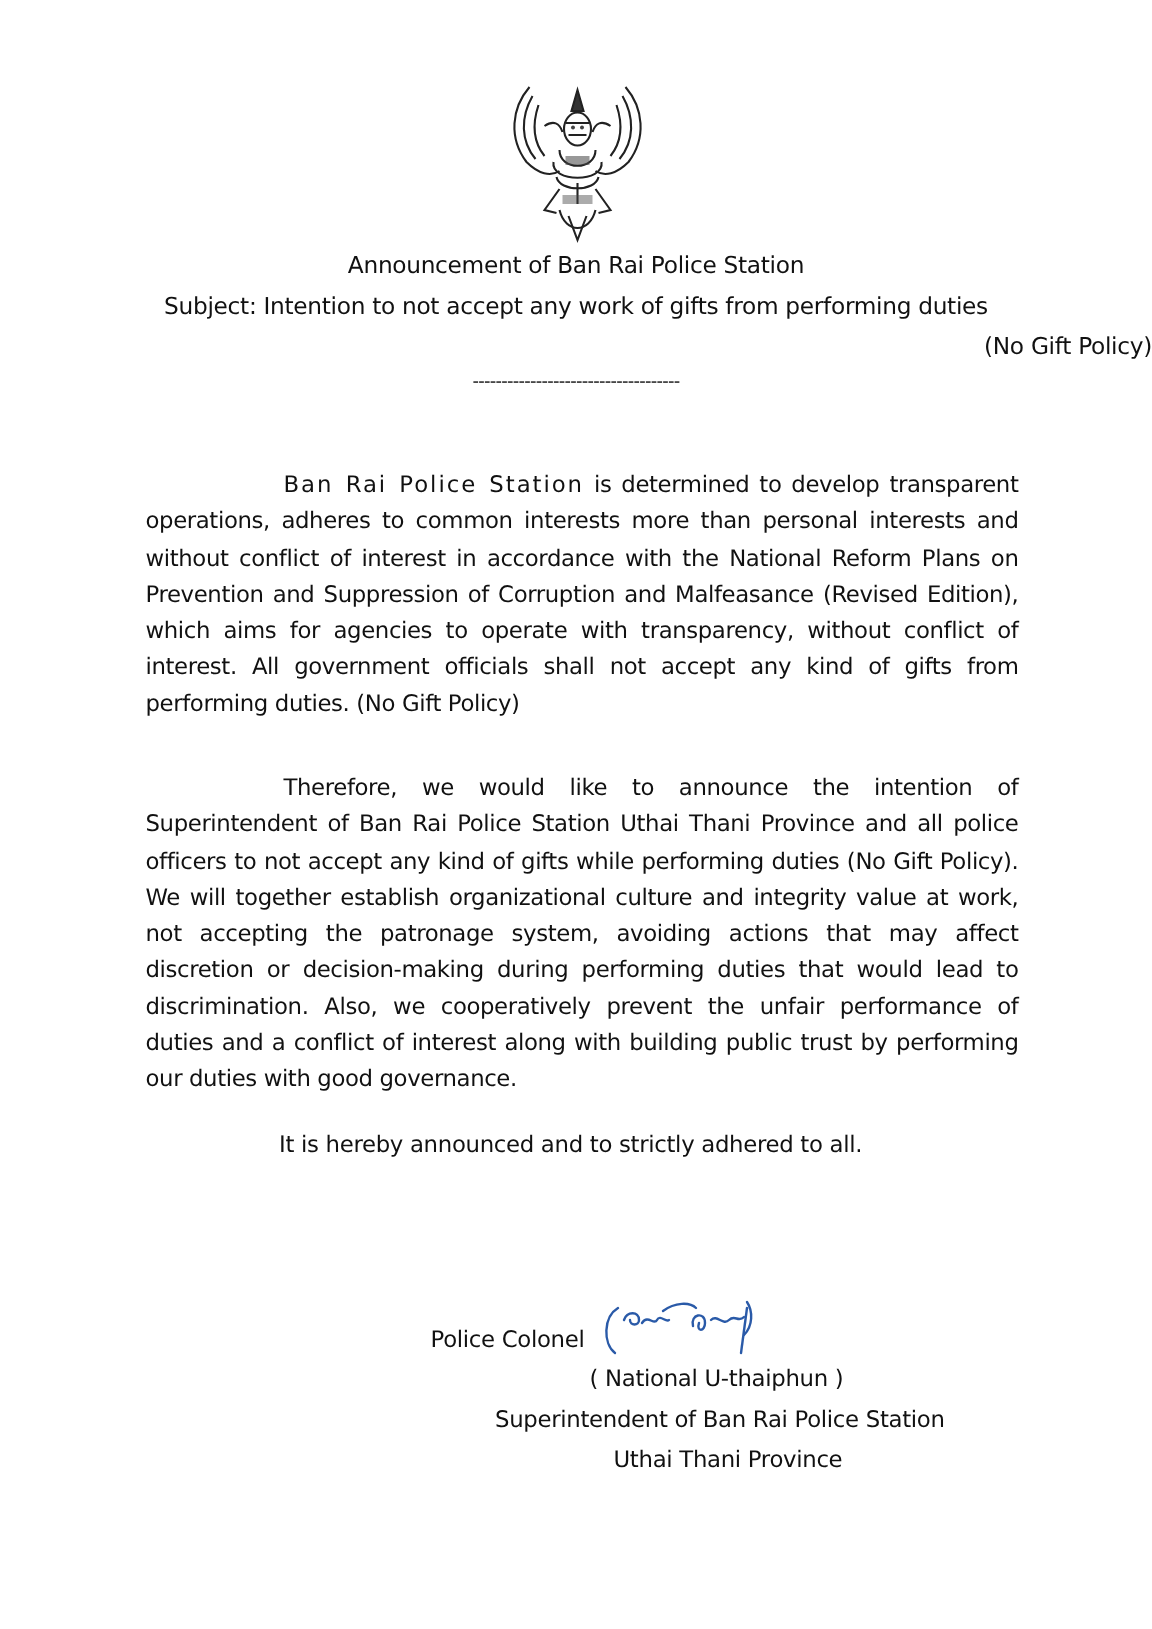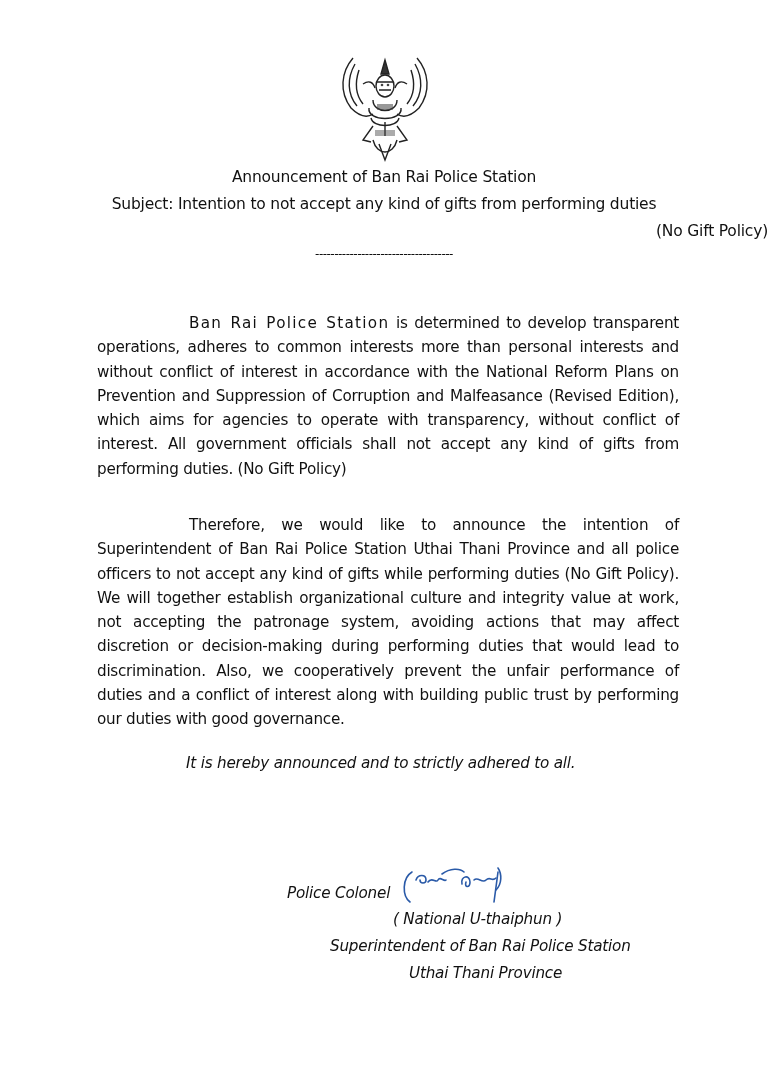--- a/index.html
+++ b/index.html
@@ -11,21 +11,21 @@
     .title { top: 168px; }
     .subject { top: 195px; }
     .policy { top: 222px; text-align: right; }
     .divider { top: 247px; font-size: 12px; letter-spacing: -0.5px; }
     .para { position: absolute; left: 93px; width: 582px; font-size: 15.2px; line-height: 24.3px;
       text-align: justify; letter-spacing: -0.25px; margin: 4px; }
     .p1 { top: 307px; }
     .p2 { top: 509px; }
     .indent { display: inline-block; width: 92px; }
     .spaced { letter-spacing: 1.3px; }
-    .line { position: absolute; font-size: 15.2px; letter-spacing: -0.2px; white-space: nowrap; font-style: italic; }
+    .line { position: absolute; font-size: 15.2px; letter-spacing: -0.2px; white-space: nowrap; }
     .announced { left: 186px; top: 754px; }
     .issued { left: 233px; top: 798px; }
     .issued sup { font-size: 9px; }
     .rank { left: 287px; top: 884px; }
     .signature { position: absolute; left: 398px; top: 862px; width: 122px; height: 46px; }
     .name { left: 393px; top: 910px; }
     .position { left: 330px; top: 937px; }
     .province { left: 409px; top: 964px; }
   </style>
 </head>
@@ -63,21 +63,21 @@
     </g>
     <g fill="#444">
       <circle cx="49" cy="33" r="1.3"></circle>
       <circle cx="55" cy="33" r="1.3"></circle>
       <rect x="44" y="52" width="16" height="6" opacity="0.55"></rect>
       <rect x="42" y="78" width="20" height="6" opacity="0.45"></rect>
     </g>
   </svg>
 
   <div class="center-line title">Announcement of Ban Rai Police Station</div>
-  <div class="center-line subject">Subject: Intention to not accept any kind of gifts from performing duties</div>
+  <div class="center-line subject">Subject: Intention to not accept any work of gifts from performing duties</div>
   <div class="center-line policy">(No Gift Policy)</div>
   <div class="center-line divider">------------------------------------</div>
 
   <p class="para p1"><span class="indent"></span><span class="spaced">Ban Rai Police Station</span><span> is determined to develop transparent operations, adheres to common interests more than personal interests and without conflict of interest in accordance with the National Reform Plans on Prevention and Suppression of Corruption and Malfeasance (Revised Edition), which aims for agencies to operate with transparency, without conflict of interest.  All government officials shall not accept any kind of gifts from performing duties. (No Gift Policy)</span></p>
 
   <p class="para p2"><span class="indent"></span><span>Therefore, we would like to announce the intention of Superintendent of Ban Rai Police Station Uthai Thani Province and all police officers to not accept any kind of gifts while performing duties (No Gift Policy). We will together establish organizational culture and integrity value at work, not accepting the patronage system, avoiding actions that may affect discretion or decision-making during performing duties that would lead to discrimination. Also, we cooperatively prevent the unfair performance of duties and a conflict of interest along with building public trust by performing our duties with good governance.</span></p>
 
   <div class="line announced">It is hereby announced and to strictly adhered to all.</div>
 
 

